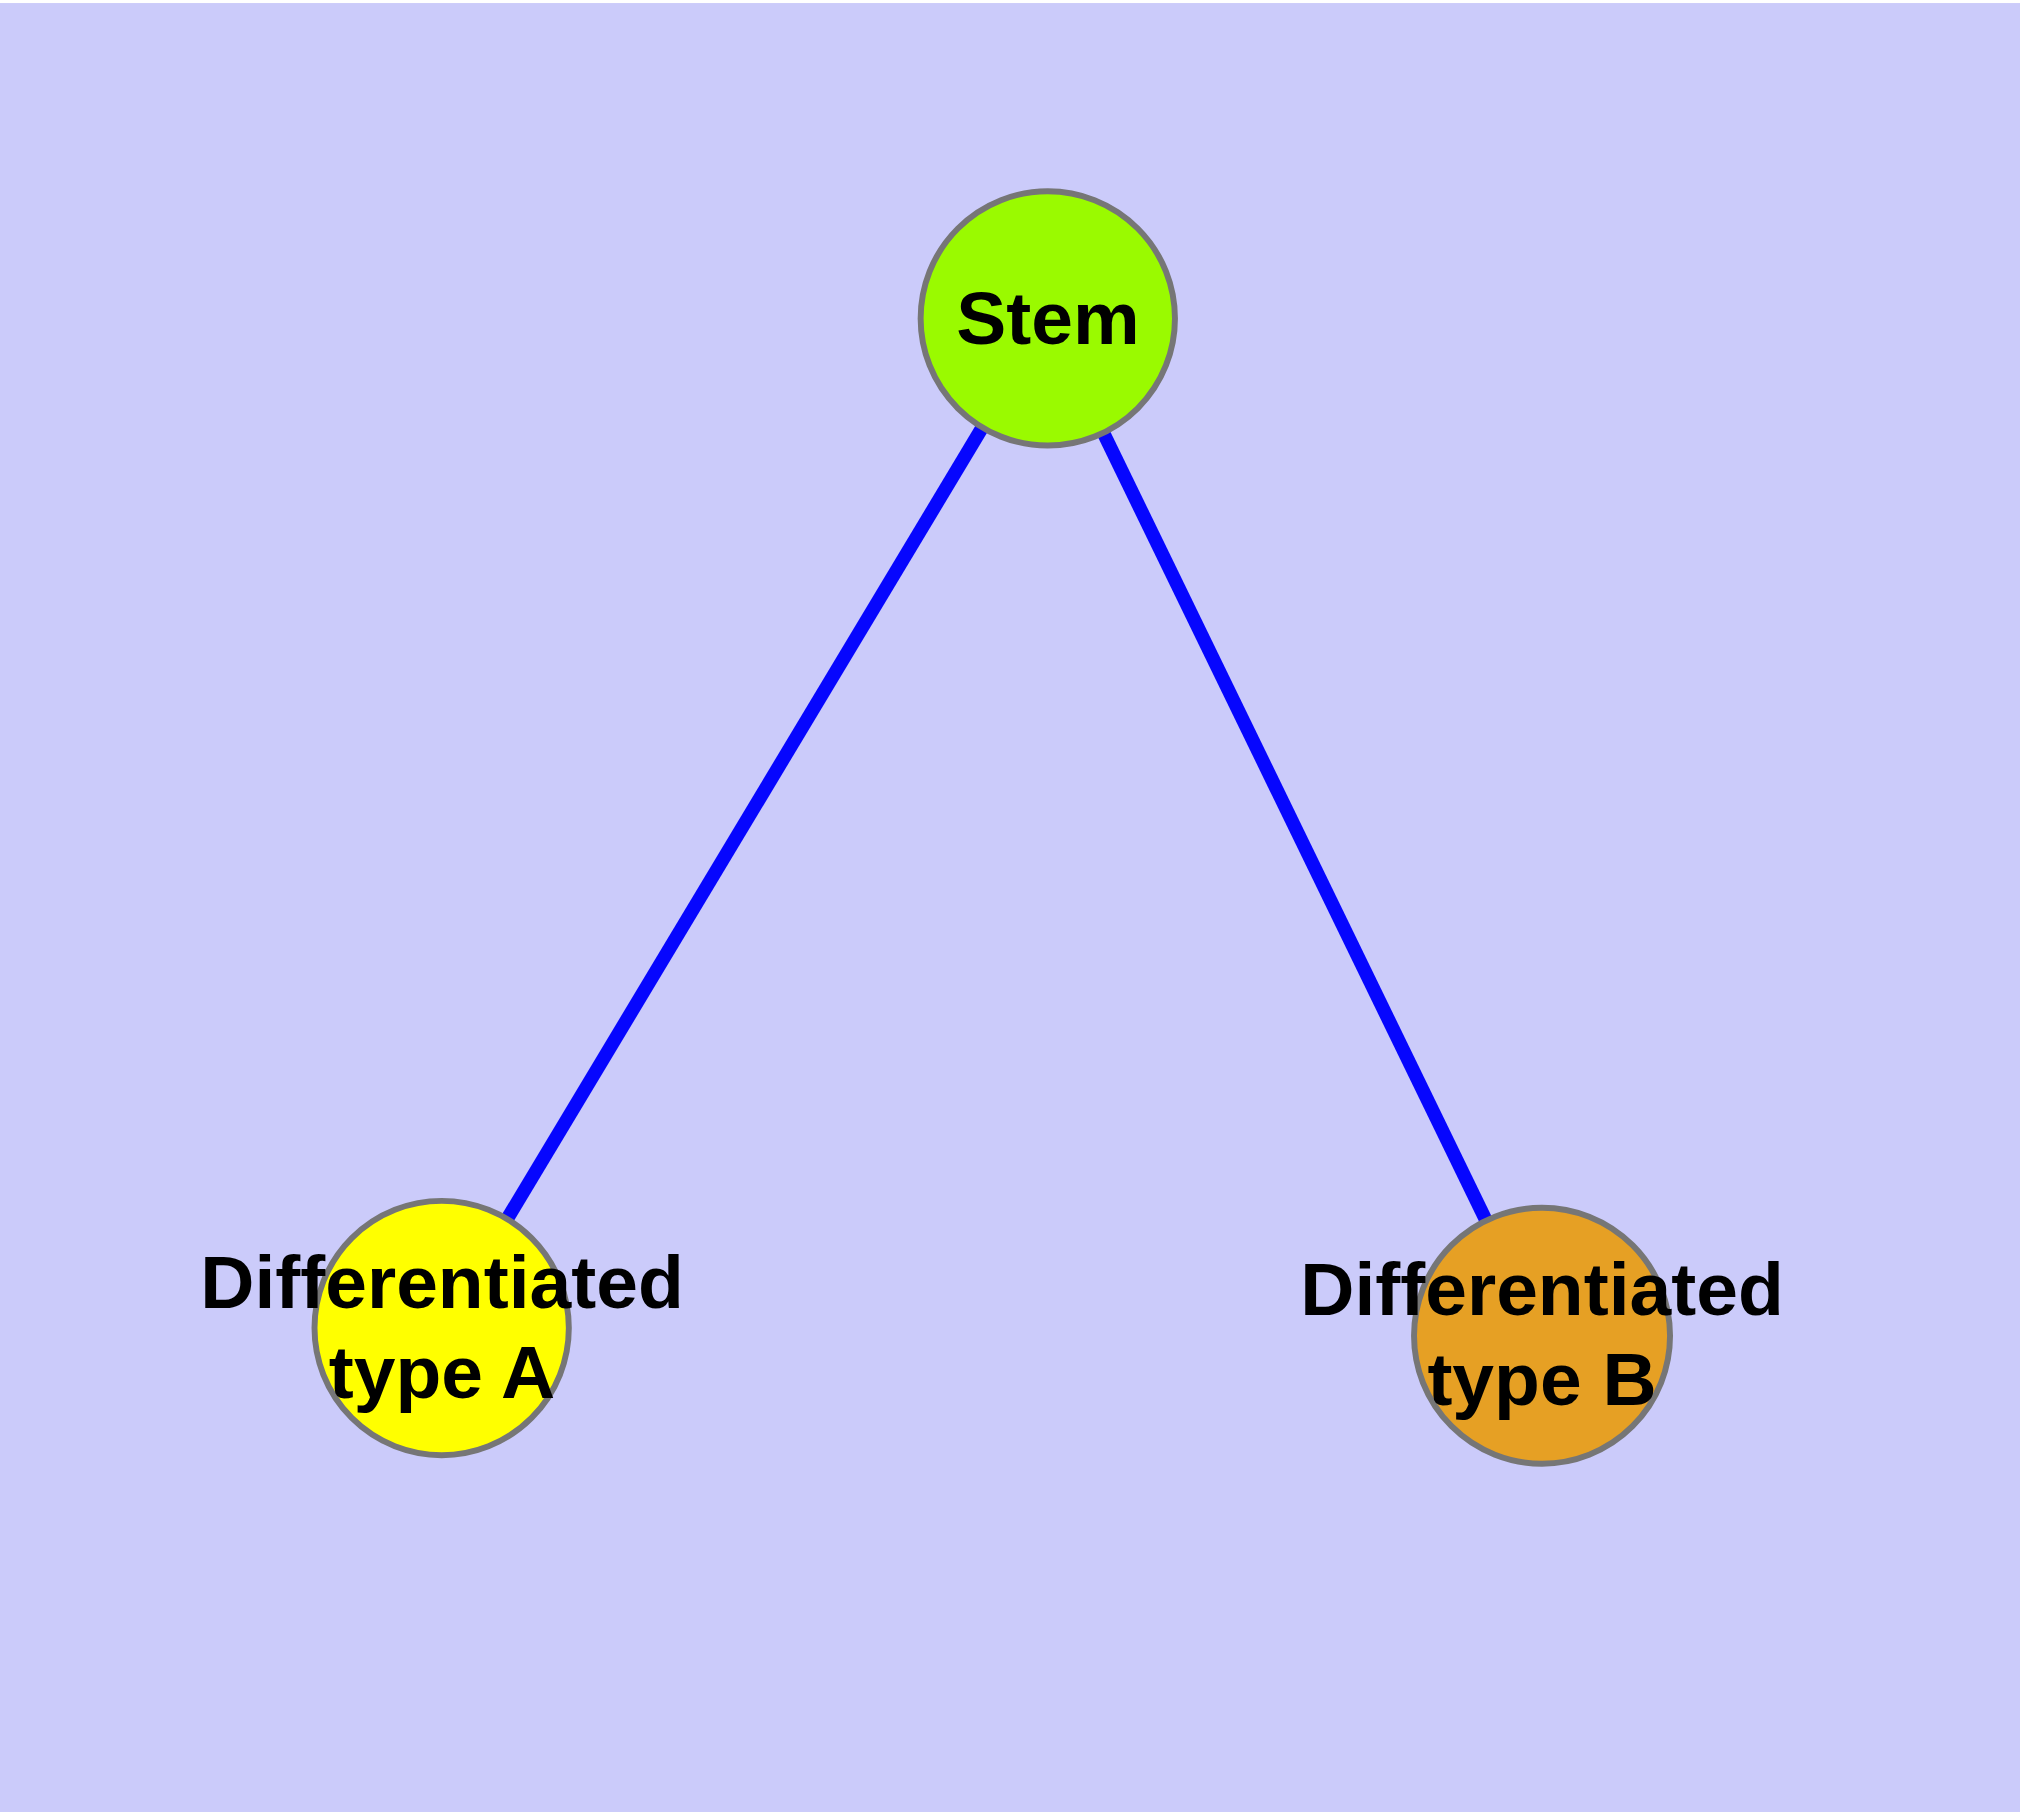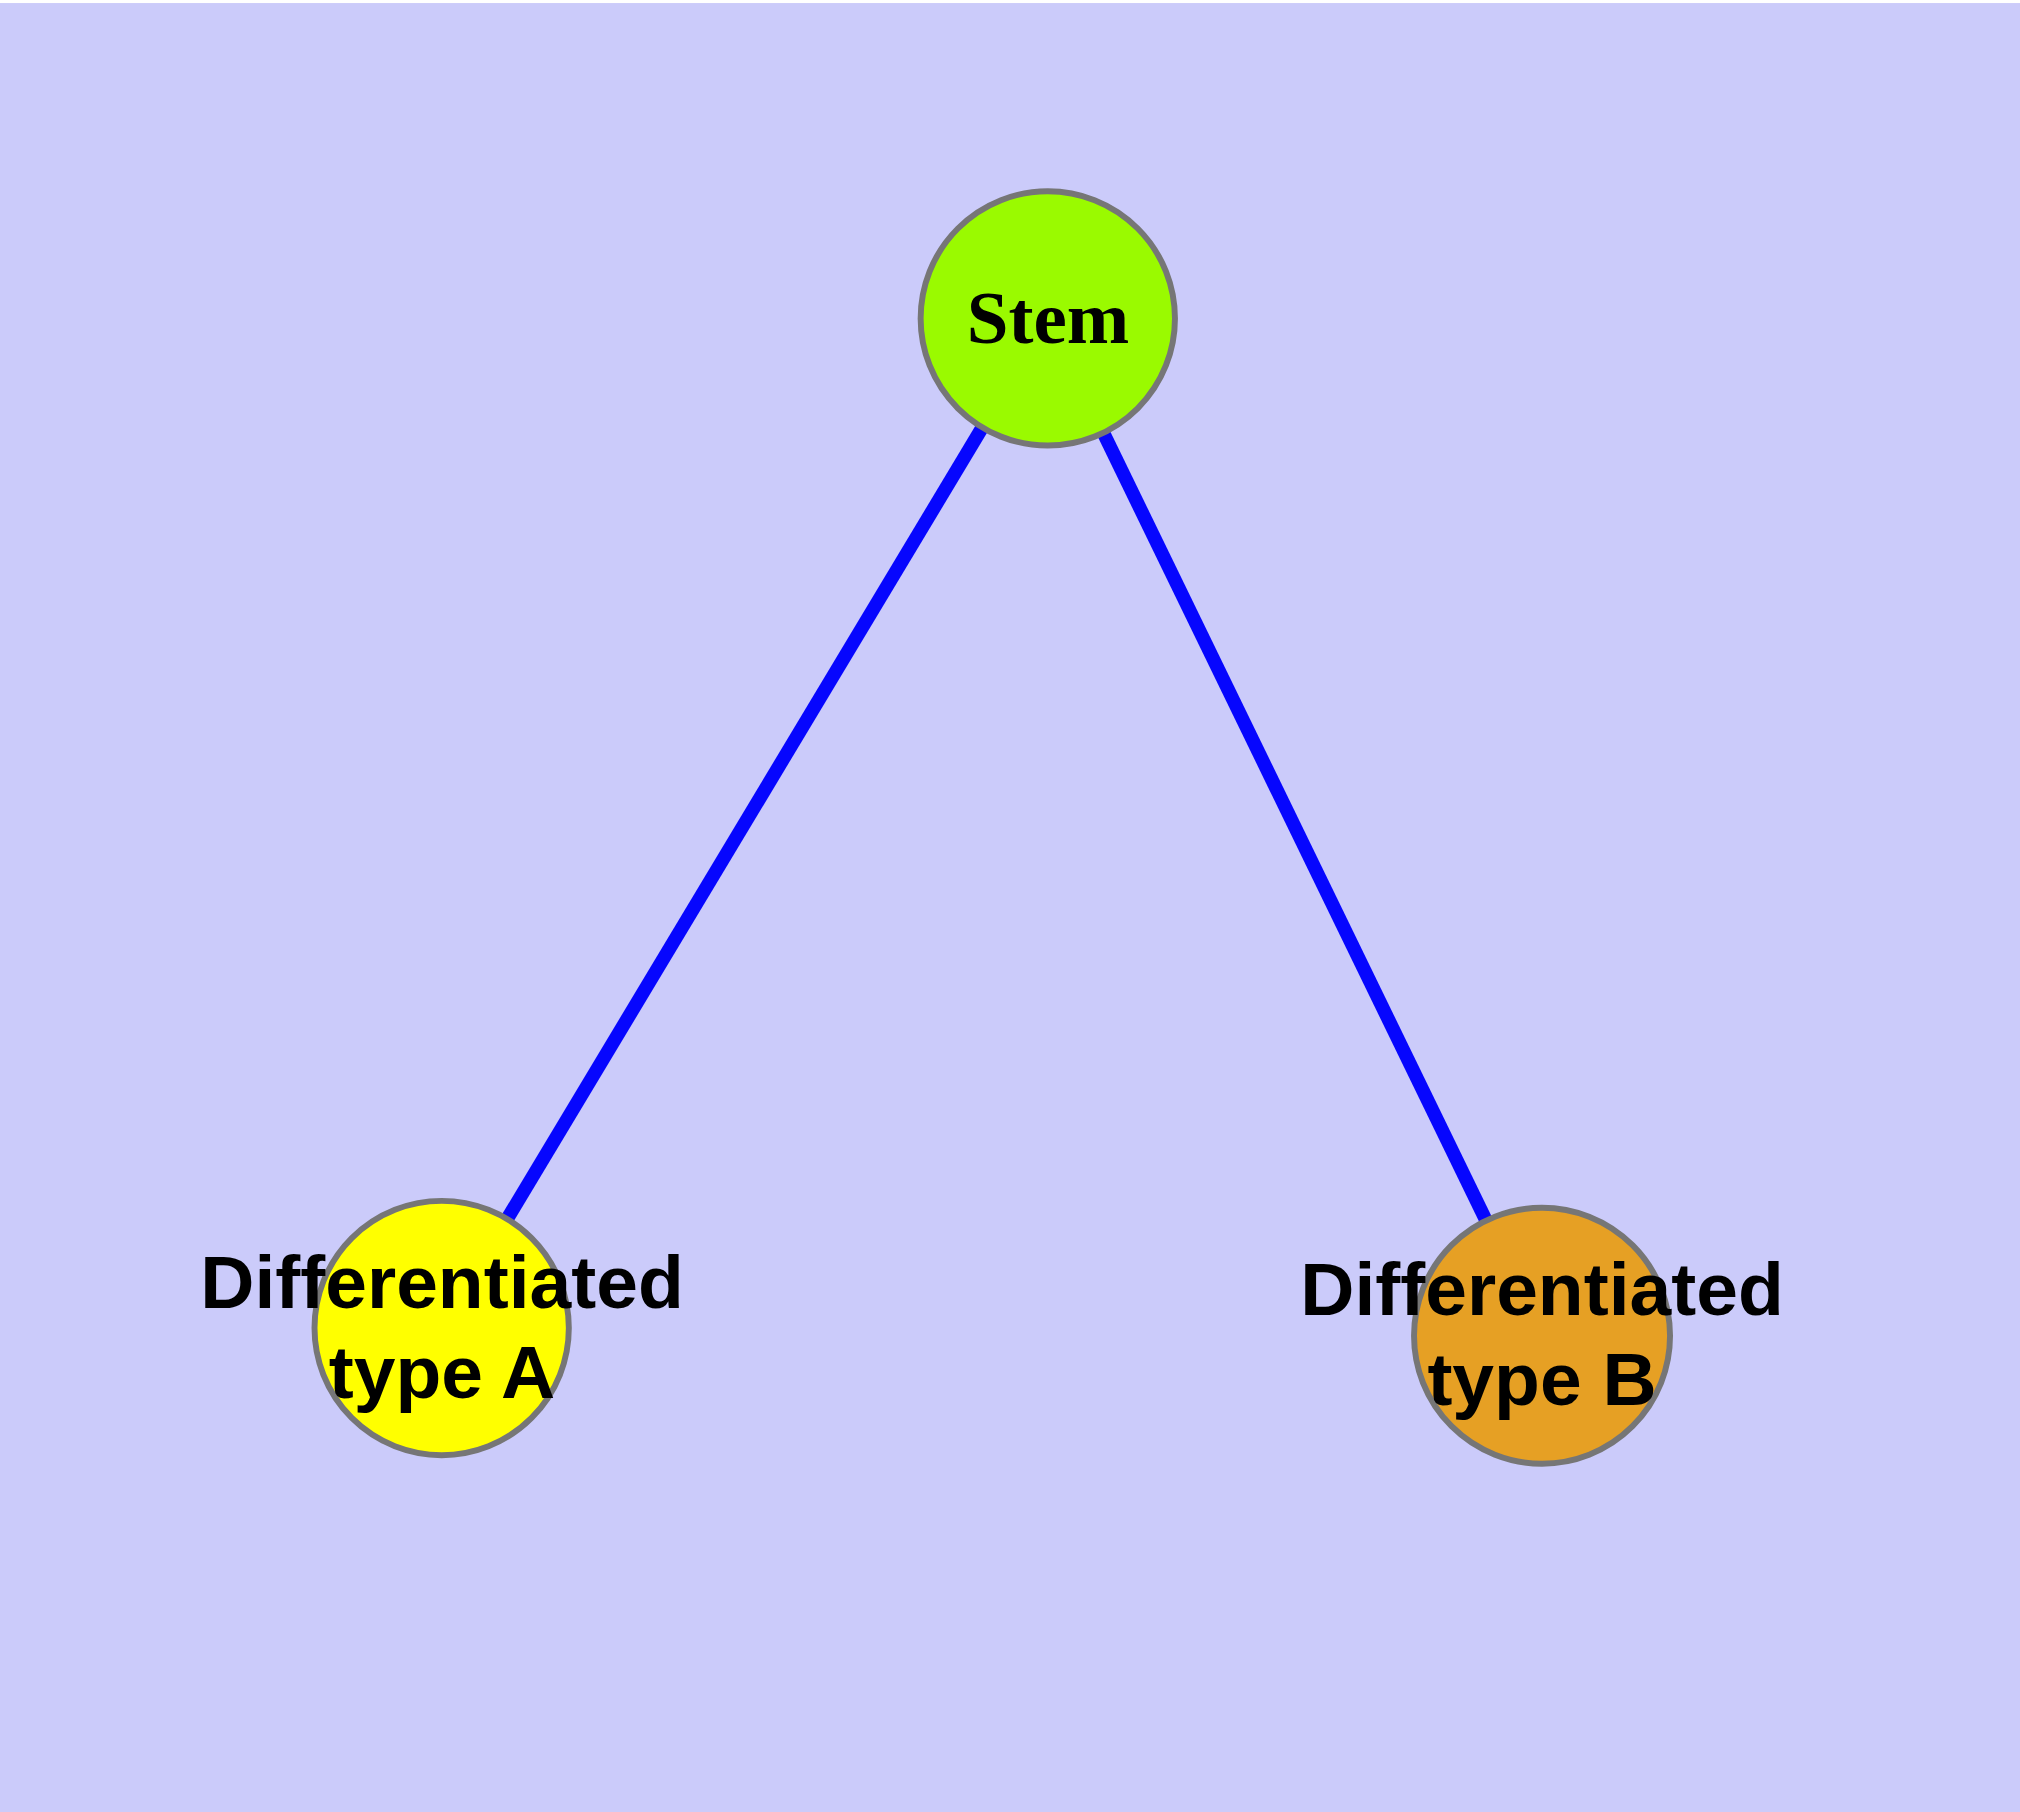--- a/index.html
+++ b/index.html
@@ -53,20 +53,20 @@
         <line x1="1236" y1="372" x2="521" y2="1563" stroke="#0606FE" stroke-width="16"></line>
         <line x1="1236" y1="372" x2="1819" y2="1572" stroke="#0606FE" stroke-width="16"></line>
       </g>
     <g id="nodes-layer">
         <circle cx="1236" cy="372" r="150" fill="#9AFA00" stroke="#767676" stroke-width="7"></circle>
         <circle cx="521" cy="1563" r="150" fill="#FFFF00" stroke="#767676" stroke-width="7"></circle>
         <circle cx="1819" cy="1572" r="151" fill="#E6A024" stroke="#767676" stroke-width="7"></circle>
       </g>
   </svg>
   <div class="labels-layer" id="labels-layer">
-      <div class="node-label" style="left: 1048px; top: 315px; color: rgb(0, 0, 0); font-family: Liberation Serif, serif;">Stem</div>
+      <div class="node-label" style="left: 1048px; top: 315px; color: rgb(0, 0, 0);">Stem</div>
       <div class="node-label" style="left: 442px; top: 1325px; color: rgb(0, 0, 0);">Differentiated
 type A</div>
       <div class="node-label" style="left: 1542px; top: 1332px; color: rgb(0, 0, 0);">Differentiated
 type B</div>
     </div>
 </div>
 
 
 </body></html>

